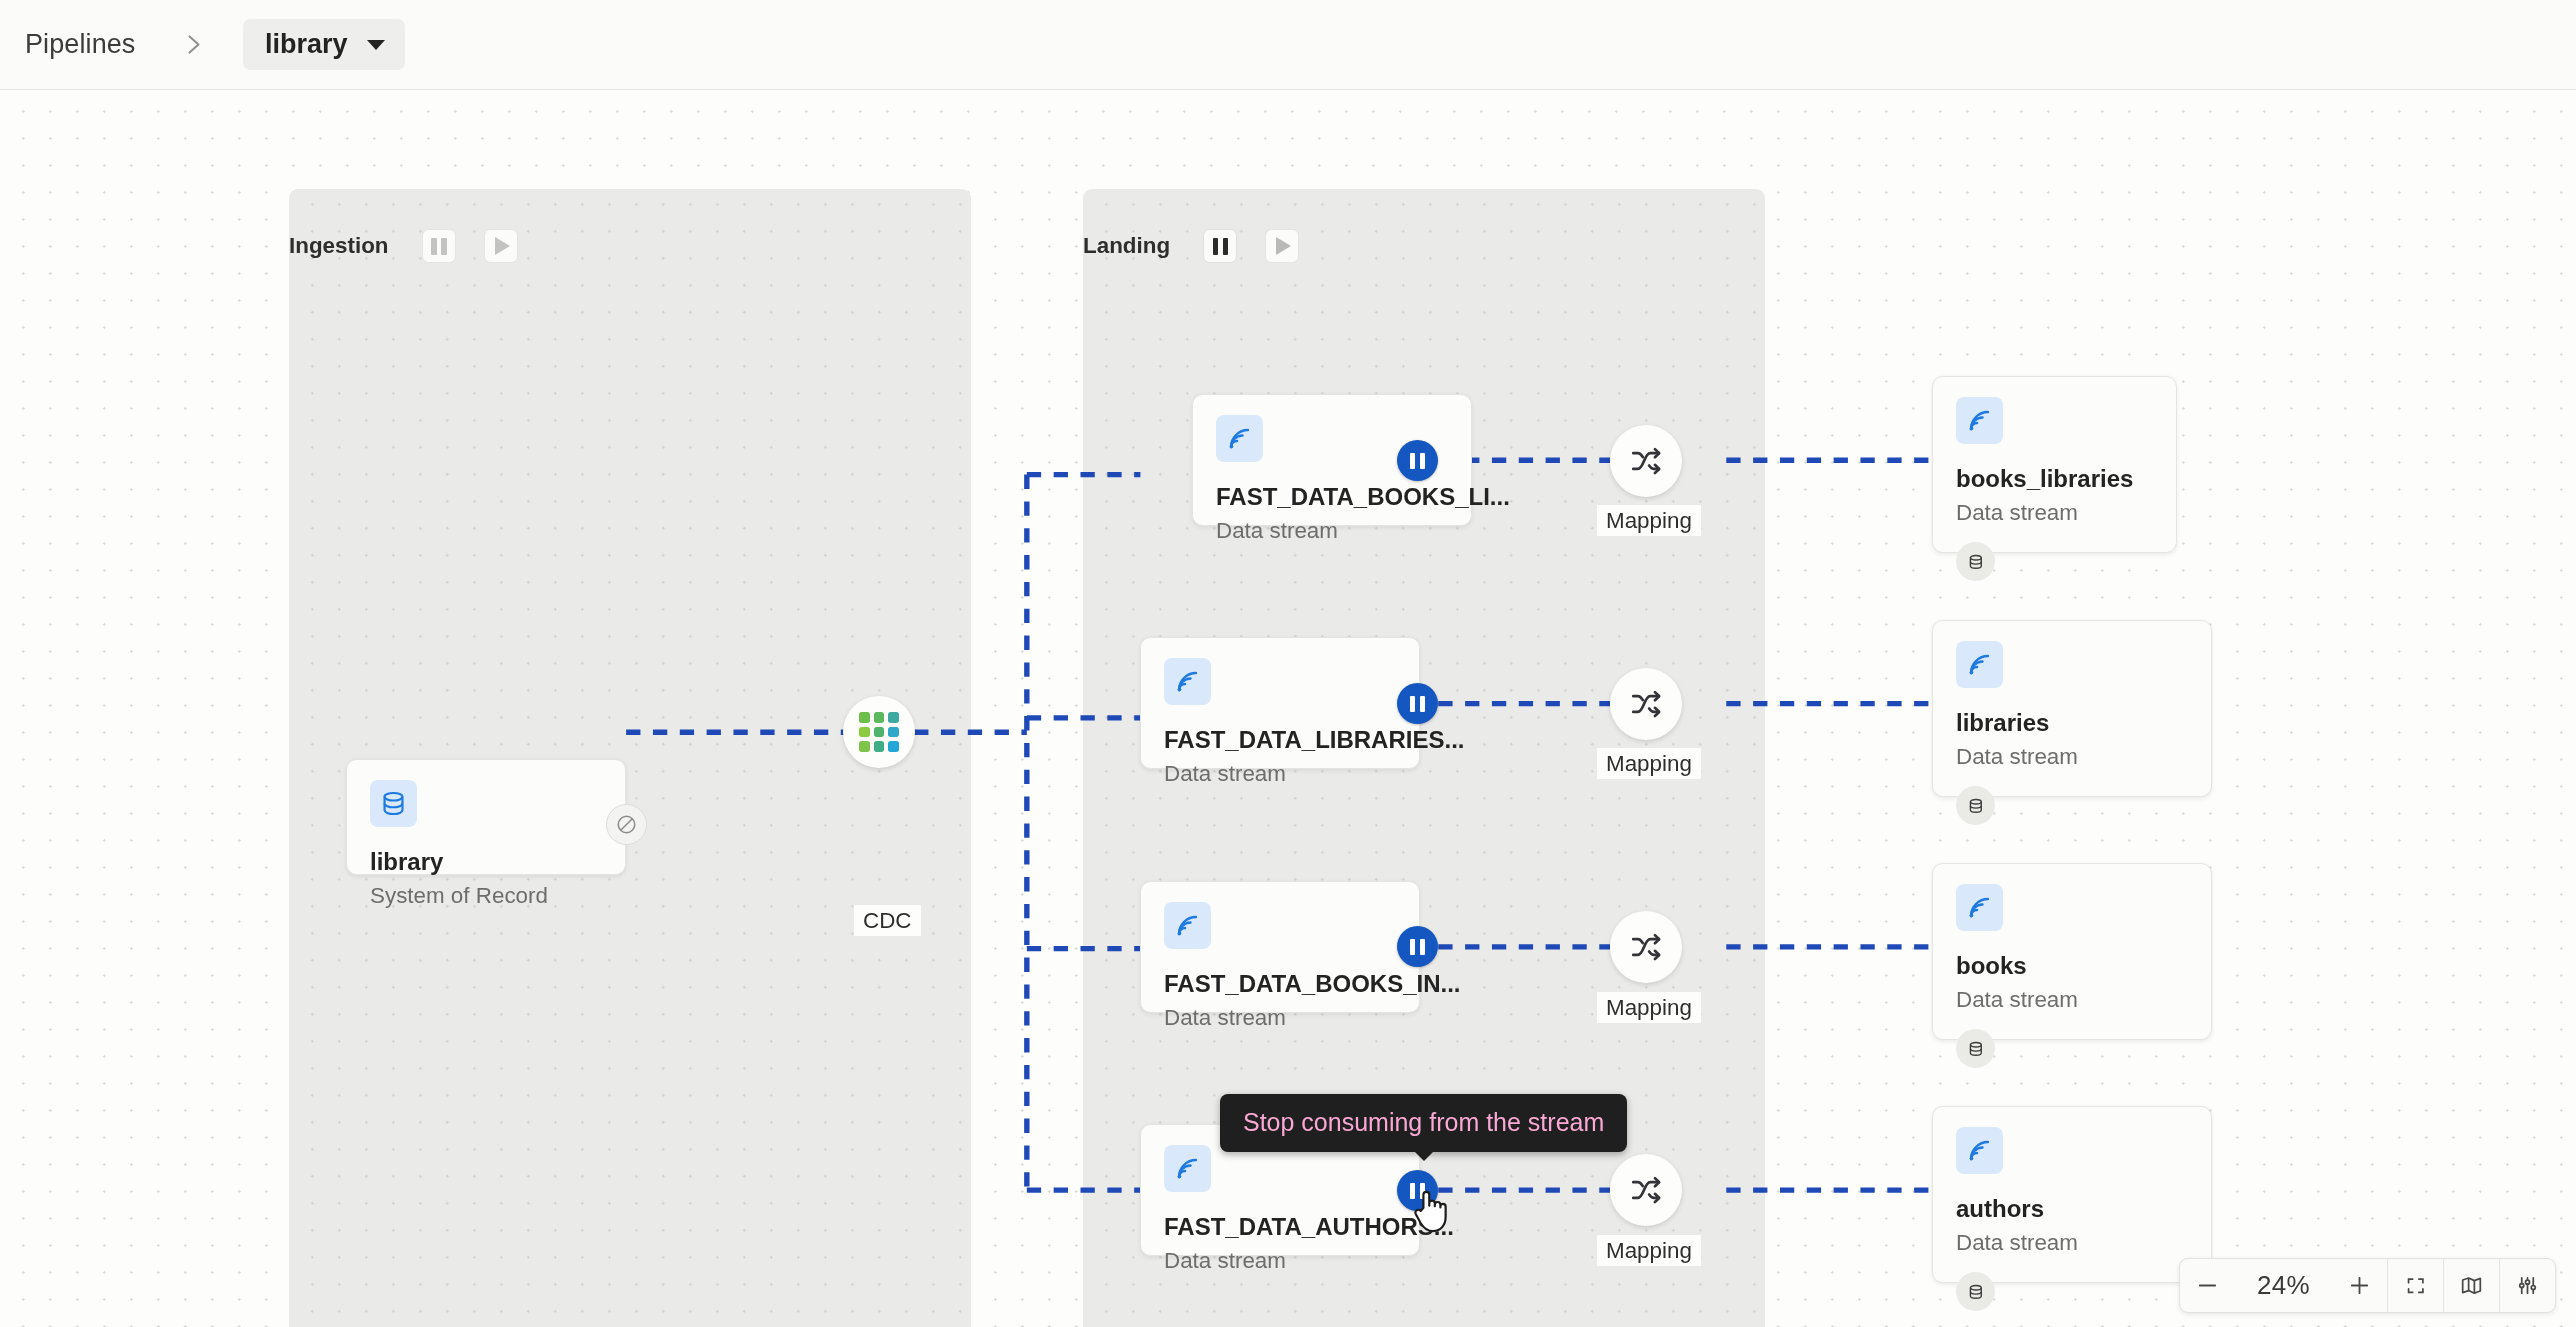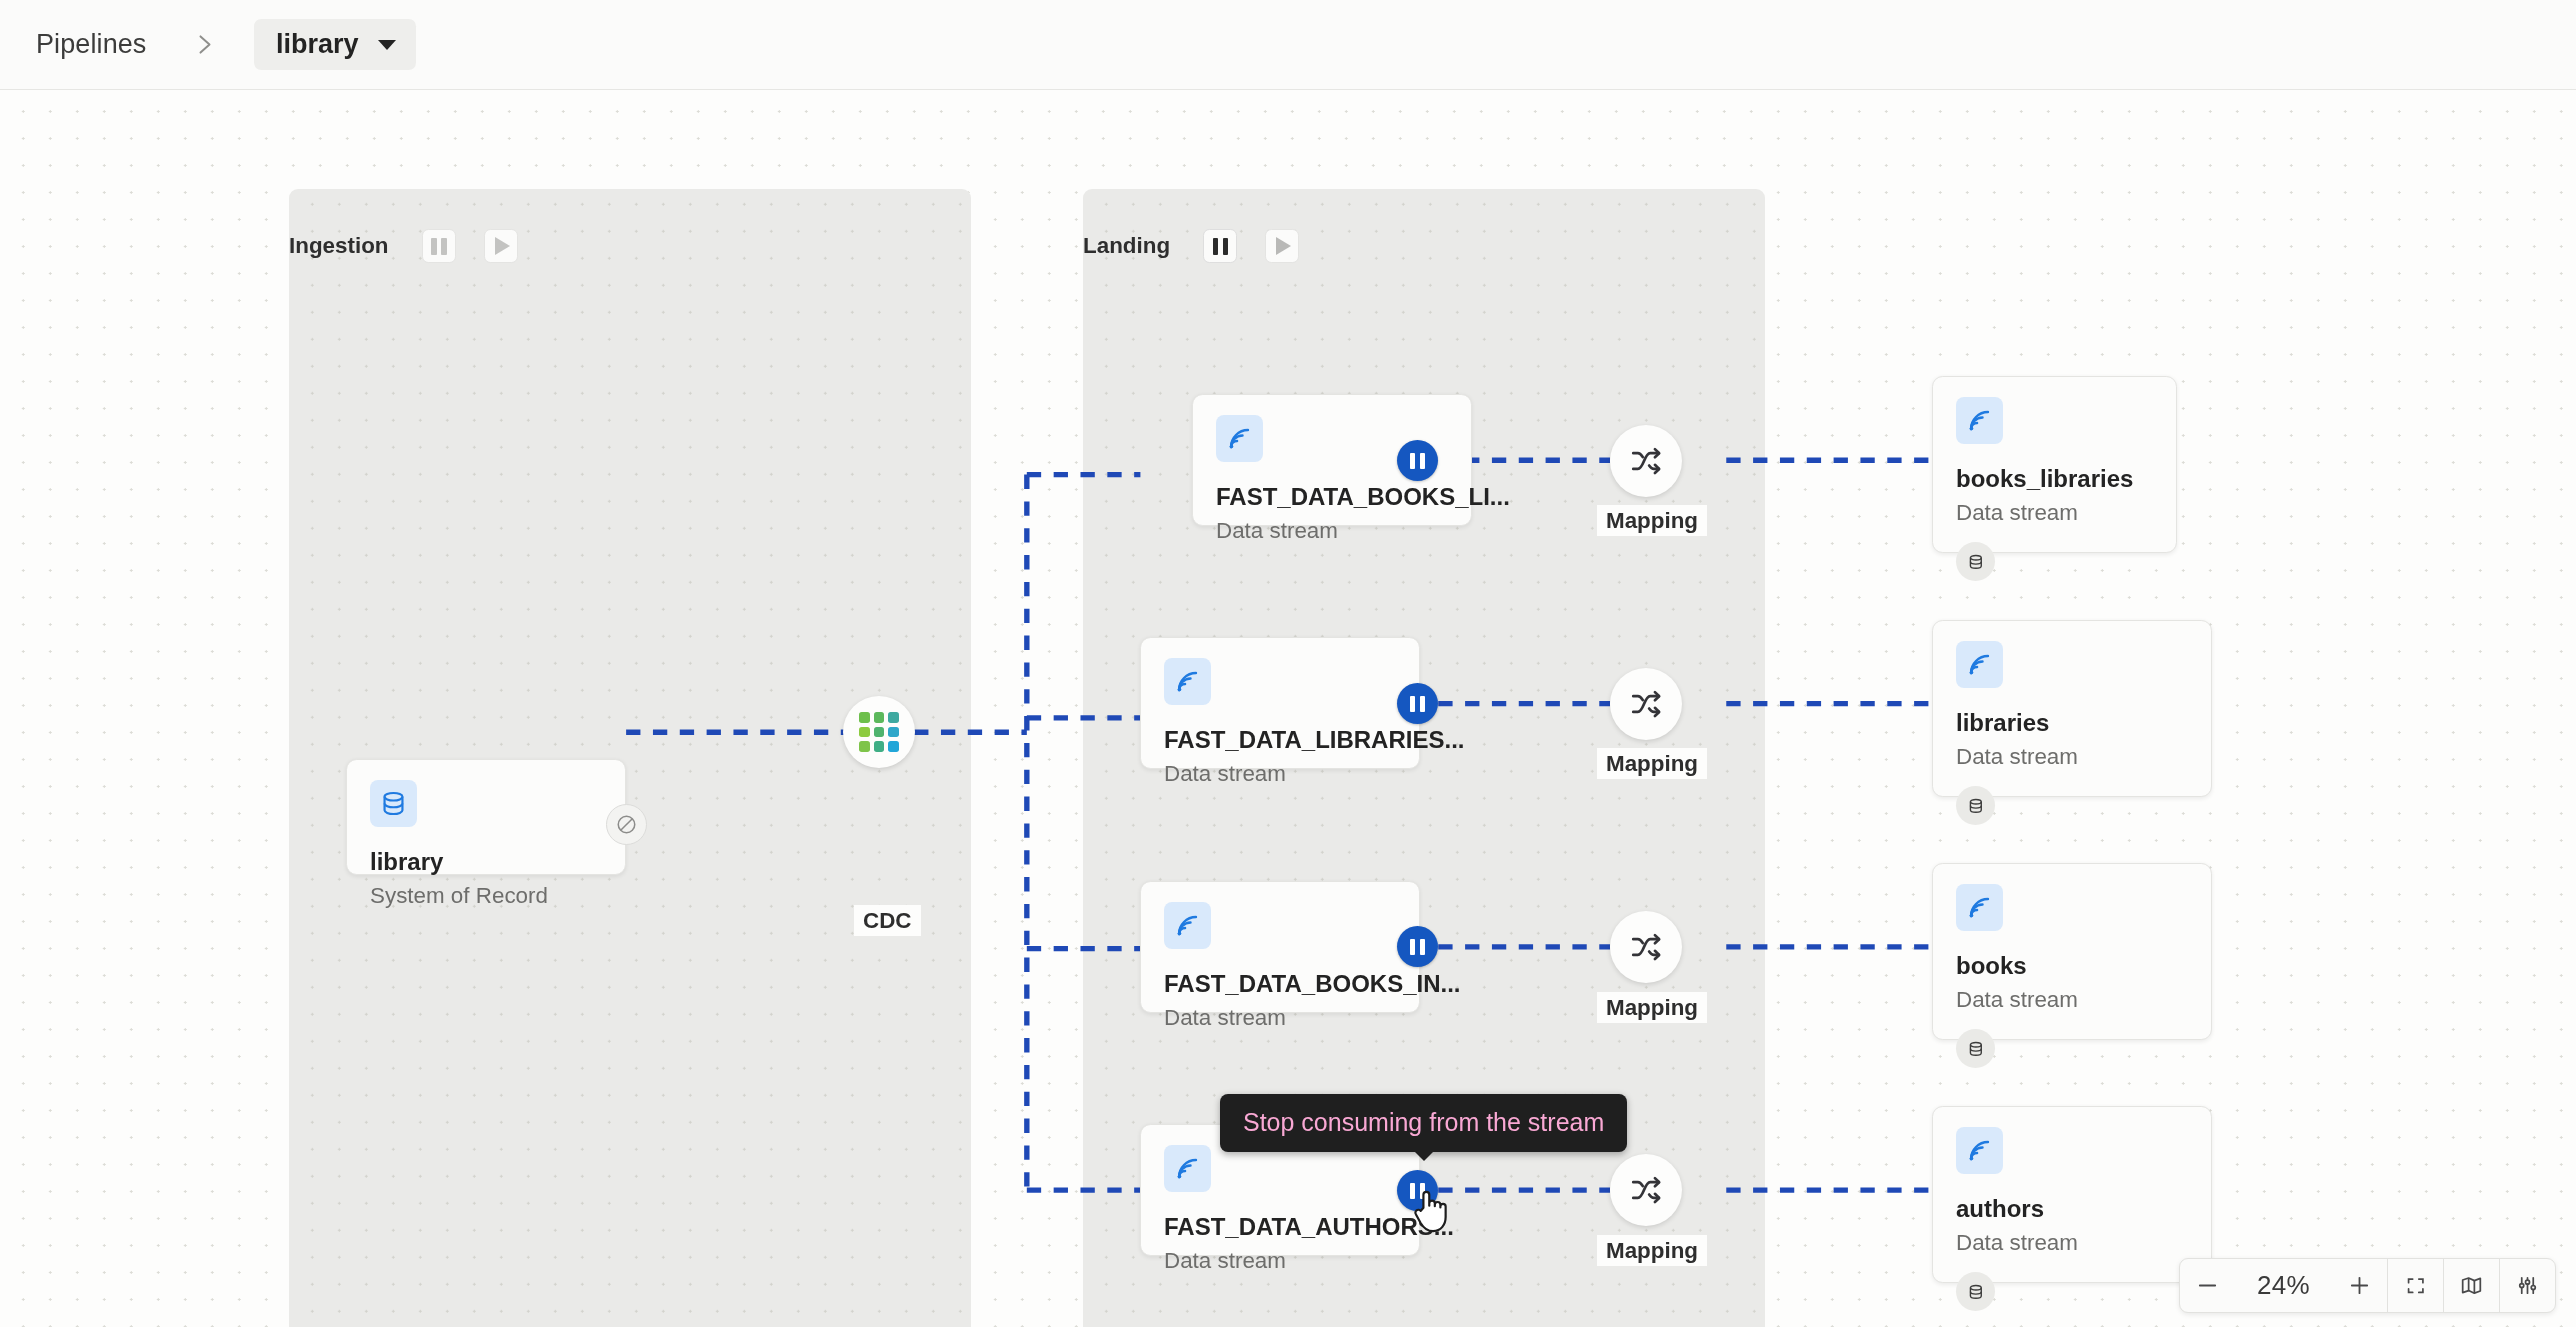--- a/index.html
+++ b/index.html
@@ -11,21 +11,21 @@
     overflow: hidden;
   }
 
   
   .topbar {
     position: absolute; left: 0; top: 0;
     width: 2576px; height: 90px;
     background: #fbfbfa;
     border-bottom: 0.9px solid #e6e6e3;
     display: flex; align-items: center;
-    padding-left: 27px;
+    padding-left: 16px;
     z-index: 60;
     gap: 28px;
   }
   .crumb-root {
     font-size: 27px; color: #3c3c3b; letter-spacing: 0.1px;
     padding: 5.4px 9px; border-radius: 5.4px; cursor: pointer;
   }
   .crumb-sep {
     margin: 0 12.5px; color: #8f8f8c; font-size: 23px;
     display: flex; align-items: center;
@@ -147,21 +147,21 @@
     width: 72px; height: 72px; border-radius: 50%;
     background: #fdfdfc;
     box-shadow: 0 1.8px 5.4px rgba(0,0,0,.13);
     display: flex; align-items: center; justify-content: center;
     z-index: 25;
   }
   .rlabel {
     position: absolute; z-index: 25;
     background: #fdfdfc; border-radius: 0;
     padding: 2.7px 9px;
-    font-size: 22.4px; font-weight: bold; color: #2e2e2e;
+    font-size: 22.4px; font-weight: normal; color: #2e2e2e;
     white-space: nowrap;
   }
   .qlik-grid { display: grid; grid-template-columns: repeat(3, 10.7px); gap: 3.6px; }
   .qlik-grid span { display: block; width: 10.7px; height: 10.7px; border-radius: 2.7px; }
 
   
   .tooltip {
     position: absolute; z-index: 80;
     background: #1f1f1f; color: #f9a8d4;
     border-radius: 8px;

